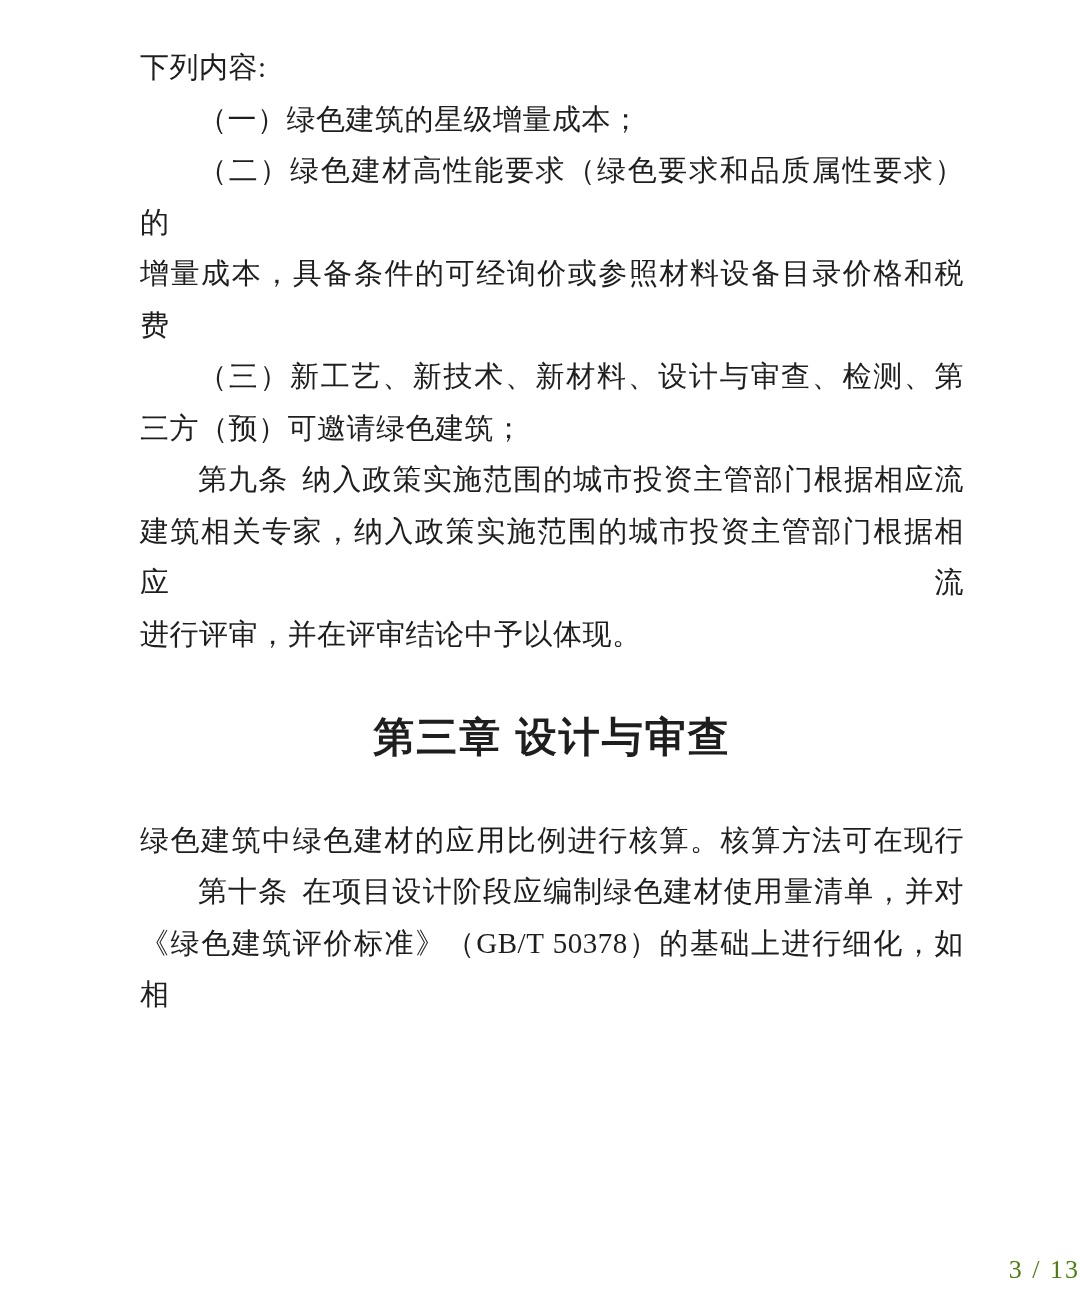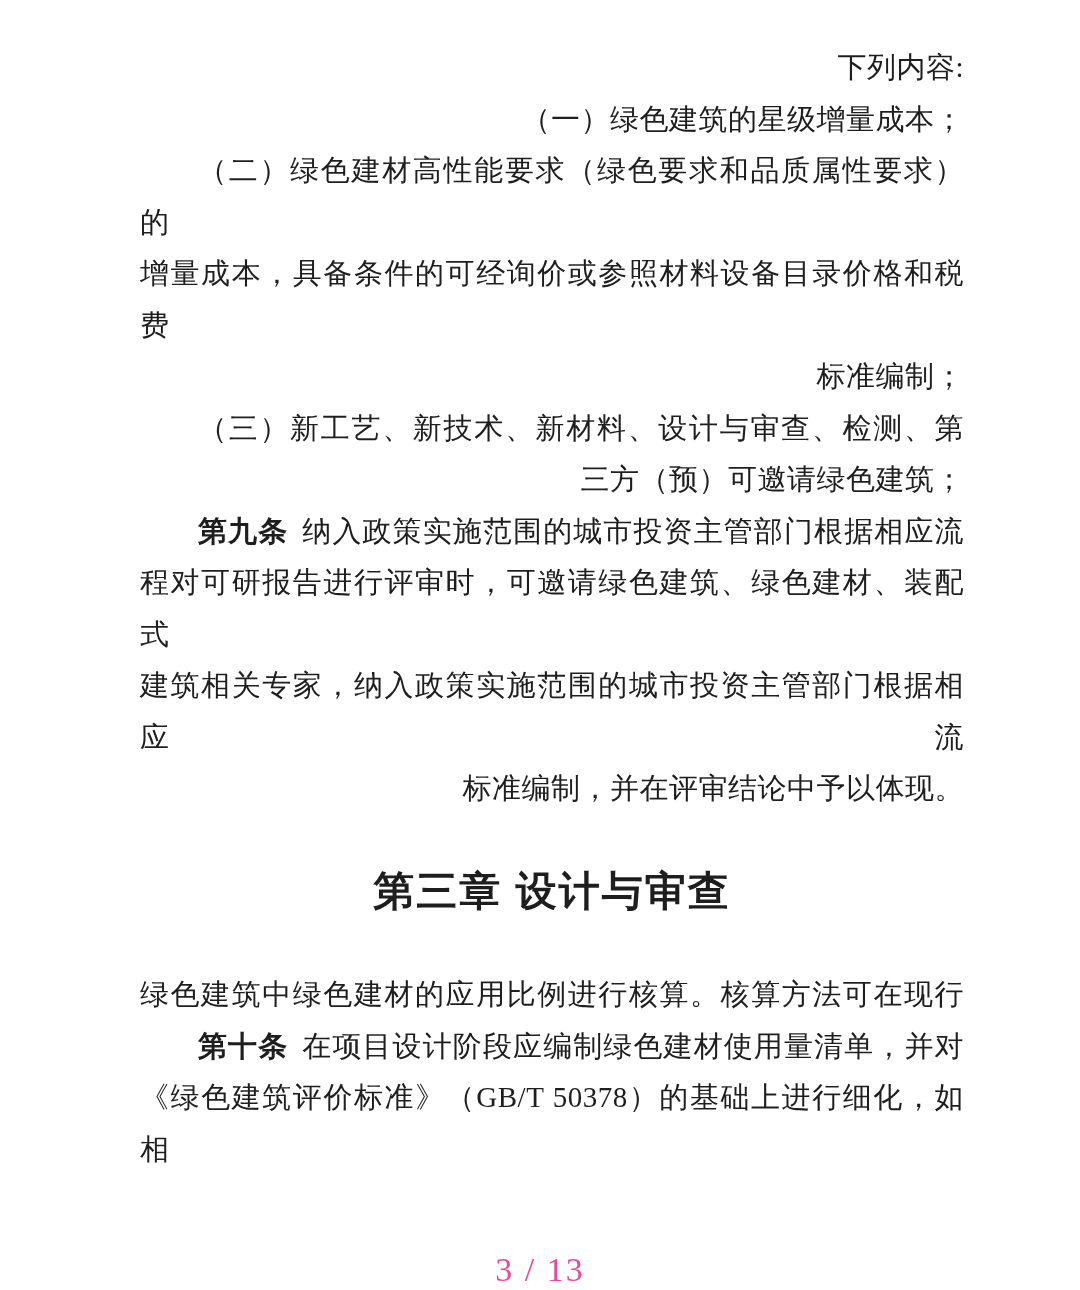--- a/index.html
+++ b/index.html
@@ -19,32 +19,32 @@
   .content {
     position: absolute;
     left: 140px;
     top: 42px;
     width: 824px;
     font-size: 29px;
     line-height: 51.5px;
     letter-spacing: 0.5px;
   }
   .line {
-    text-align: right;
+    text-align: left;
     white-space: normal;
   }
   .line.full {
     text-align: justify;
     text-align-last: justify;
   }
   .line.indent {
     text-indent: 58px;
   }
   .bold-lead {
-    font-weight: 700;
+    font-weight: 400;
     font-family: "Liberation Sans", "DejaVu Sans", sans-serif;
     margin-right: 14px;
   }
   .chapter {
     font-weight: 700;
     font-family: "Liberation Sans", "DejaVu Sans", sans-serif;
     text-align: center;
     text-align-last: center;
     font-size: 41px;
     letter-spacing: 2px;
@@ -52,46 +52,44 @@
     margin-bottom: 51.5px;
     line-height: 51.5px;
     white-space: pre;
   }
   .footer {
     position: absolute;
     left: 0;
     right: 0;
     top: 1250px;
     line-height: 40px;
-    text-align: center;
-    font-size: 34px;
+    text-align: right;
+    font-size: 26px;
     letter-spacing: 2px;
-    color: #ec4899;
+    color: #4d7c0f;
   }
 </style>
 </head>
 <body>
 
 <div class="page">
   <div class="content">
 
     <div class="line">下列内容:</div>
     <div class="line indent">（一）绿色建筑的星级增量成本；</div>
     <div class="line indent full">（二）绿色建材高性能要求（绿色要求和品质属性要求）的</div>
     <div class="line full">增量成本，具备条件的可经询价或参照材料设备目录价格和税费</div>
-    <div class="line">标准编制；</div>
     <div class="line indent full">（三）新工艺、新技术、新材料、设计与审查、检测、第</div>
     <div class="line">三方（预）可邀请绿色建筑；</div>
 
     <div class="line indent full">
       <span class="bold-lead">第九条</span><span>纳入政策实施范围的城市投资主管部门根据相应流</span>
     </div>
-    <div class="line full">程对可研报告进行评审时，可邀请绿色建筑、绿色建材、装配式</div>
     <div class="line full">建筑相关专家，纳入政策实施范围的城市投资主管部门根据相应流</div>
-    <div class="line">标准编制，并在评审结论中予以体现。</div>
+    <div class="line">进行评审，并在评审结论中予以体现。</div>
 
     <div class="chapter">第三章 设计与审查</div>
 
     <div class="line full">绿色建筑中绿色建材的应用比例进行核算。核算方法可在现行</div>
     <div class="line indent full">
       <span class="bold-lead">第十条</span><span>在项目设计阶段应编制绿色建材使用量清单，并对</span>
     </div>
     <div class="line full">《绿色建筑评价标准》（GB/T 50378）的基础上进行细化，如相</div>
 
   </div>

